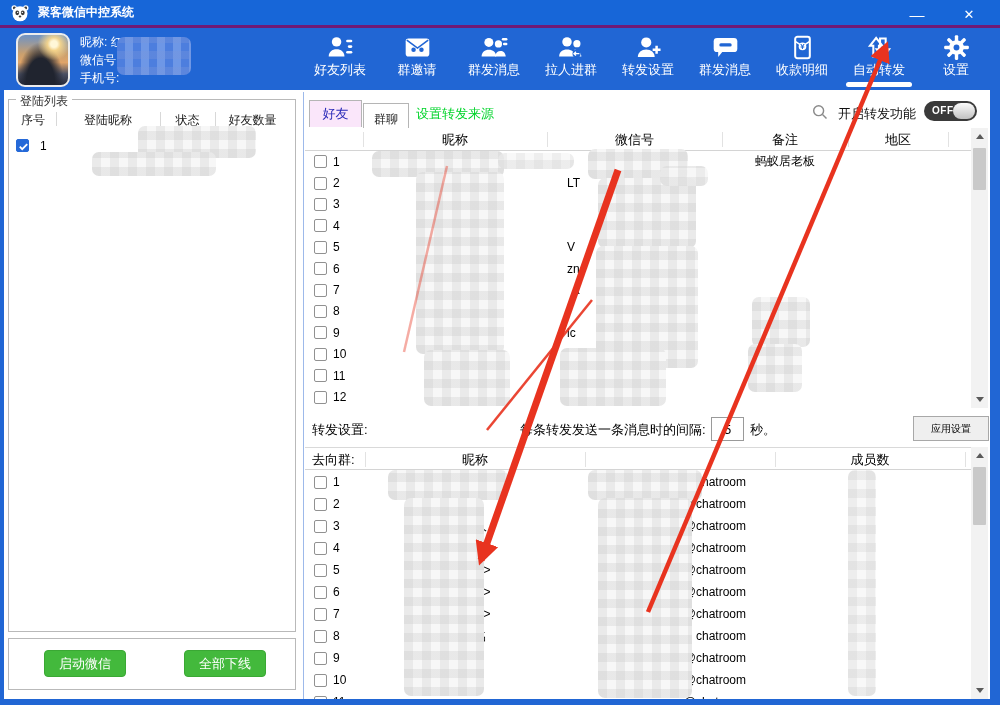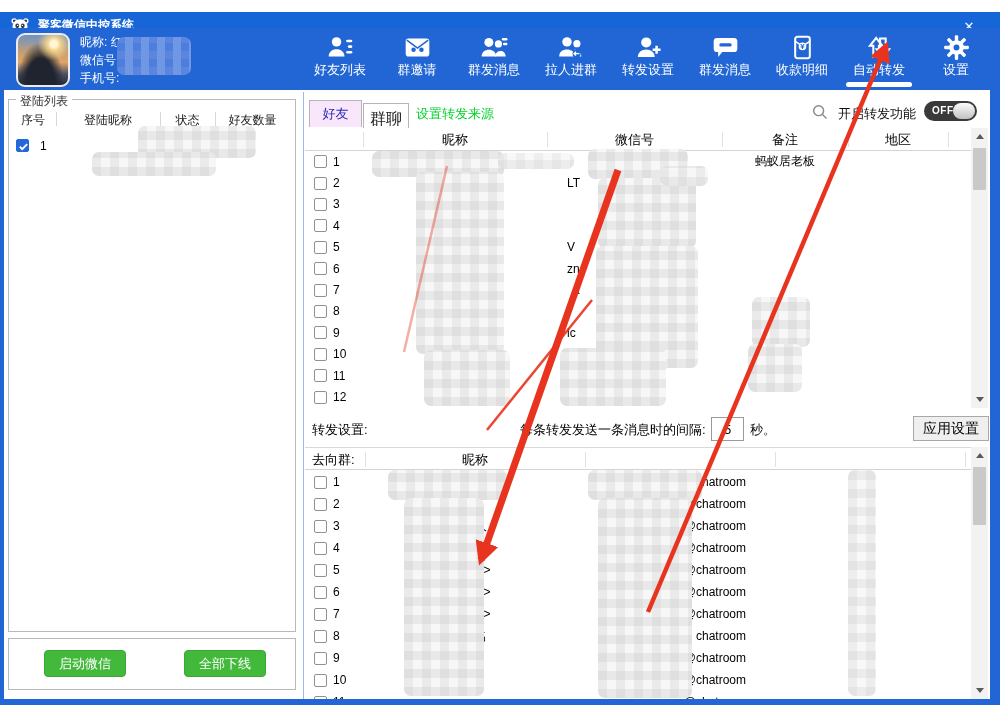--- a/index.html
+++ b/index.html
@@ -2,21 +2,21 @@
 <html><head>
 <meta charset="utf-8">
 <style>
   html,body{margin:0;padding:0;background:#888;}
   *{box-sizing:border-box;}
   .window{position:relative;width:1000px;height:705px;background:#fff;overflow:hidden;
           font-family:"Liberation Sans","DejaVu Sans",sans-serif;color:#111;}
   .abs{position:absolute;}
 
   
-  .titlebar{left:0;top:12px;width:1000px;height:28px;background:#1766d8;border-bottom:1px solid #701a75;
+  .titlebar{left:0;top:0;width:1000px;height:28px;background:#1766d8;border-bottom:3px solid #701a75;
             display:flex;align-items:center;color:#fff;}
   .logo{width:20px;height:20px;margin-left:10px;}
   .win-title{font-size:12px;font-weight:bold;margin-left:8px;}
   .win-btn{position:absolute;top:0;height:28px;width:42px;display:flex;align-items:center;justify-content:center;
            color:#fff;font-size:13px;cursor:default;}
   .win-btn.min{right:62px;font-size:15px;}
   .win-btn.close{right:10px;}
 
   
   .header{left:0;top:28px;width:1000px;height:62px;background:#2166d4;color:#fff;}
@@ -40,21 +40,21 @@
   .checkbox{width:13px;height:13px;border:1px solid #919191;background:#fff;border-radius:2px;}
   .checkbox.checked{background:#2569d8;border-color:#2569d8;}
   .checkbox.checked svg{display:block;}
   .green-btn{position:absolute;width:82px;height:27px;background:#43b93c;border:1px solid #3aa834;border-radius:4px;
              color:#fff;font-size:13px;display:flex;align-items:center;justify-content:center;cursor:pointer;}
 
   
   .tab{position:absolute;border:1px solid #b5b5b5;display:flex;align-items:center;justify-content:center;cursor:pointer;}
   .tab.active{left:309px;top:100px;width:53px;height:27px;background:#fae6fa;border-bottom:none;
               color:#2a2ab8;font-size:13px;z-index:3;}
-  .tab.inactive{left:363px;top:103px;width:46px;height:32px;background:#fff;color:#222;font-size:16px;}
+  .tab.inactive{left:363px;top:103px;width:46px;height:32px;background:#fff;color:#222;font-size:12px;}
   .green-link{left:416px;top:105px;font-size:13px;color:#00d42a;cursor:pointer;}
   .search-input{left:500px;top:100px;width:306px;height:23px;border:1px solid #b3b3b3;font-size:12px;
                 padding:0 6px;outline:none;color:#333;font-family:inherit;}
   .search-input::placeholder{color:#b8b8b8;}
   .mag{left:811px;top:103px;width:18px;height:18px;cursor:pointer;}
   .toggle-label{left:838px;top:105px;font-size:13px;color:#111;}
   .toggle{left:924px;top:101px;width:53px;height:20px;background:#3a3a3a;border-radius:10px;cursor:pointer;}
   .toggle .off-text{position:absolute;left:8px;top:4px;font-size:10px;font-weight:bold;color:#fff;letter-spacing:.5px;}
   .toggle .knob{position:absolute;right:2px;top:2px;width:22px;height:16px;border-radius:8px;
                 background:linear-gradient(#fbfbfb,#c2c2c2);}
@@ -71,21 +71,21 @@
   .sb-arrow span{width:0;height:0;border-left:4px solid transparent;border-right:4px solid transparent;}
   .sb-up span{border-bottom:5px solid #5a5a5a;}
   .sb-down span{border-top:5px solid #5a5a5a;}
   .sb-thumb{position:absolute;left:2px;width:13px;background:#c9c9c9;border-radius:1px;cursor:pointer;}
 
   
   .set-label{font-size:13px;color:#000;}
   .interval-input{left:711px;top:417px;width:33px;height:24px;border:1px solid #9a9a9a;text-align:center;
                   font-size:13px;font-family:inherit;outline:none;padding:0;}
   .apply-btn{left:913px;top:416px;width:76px;height:25px;background:#efefef;border:1px solid #a8a8a8;
-             font-size:14px;color:#000;display:flex;align-items:center;justify-content:center;cursor:pointer;}
+             font-size:10px;color:#000;display:flex;align-items:center;justify-content:center;cursor:pointer;}
 
   
   .mosaic{position:absolute;border-radius:7px;z-index:30;
     background:
       repeating-linear-gradient(0deg,rgba(195,195,195,.28) 0 9px,rgba(255,255,255,0) 9px 18px),
       repeating-linear-gradient(90deg,#eaeaea 0 9px,#f7f7f7 9px 18px);
     filter:blur(.4px);}
   .mosaic.blue{background:
       repeating-linear-gradient(0deg,rgba(120,150,220,.35) 0 8px,rgba(255,255,255,0) 8px 16px),
       repeating-linear-gradient(90deg,#4d7ede 0 8px,#6e97e6 8px 16px);}
@@ -379,20 +379,21 @@
   <div class="abs set-label" style="left:520px;top:421px;">每条转发发送一条消息时的间隔:</div>
   <input class="abs interval-input" value="5" style="">
   <div class="abs set-label" style="left:750px;top:421px;">秒。</div>
   <div class="abs apply-btn">应用设置</div>
 
   <div id="groups-header" class="thead" style="left:305px;top:447px;width:666px;border-top:1px solid #d9d9d9;">
       <div class="th" style="left: 7px; width: 53px; text-align: left;">去向群:</div>
       <div class="th" style="left: 60px; width: 220px;">昵称</div>
       <div class="th-sep" style="left: 60px;"></div>
       <div class="th-sep" style="left: 280px;"></div>
+      <div class="th" style="left: 470px; width: 190px;">成员数</div>
       <div class="th-sep" style="left: 470px;"></div>
       <div class="th-sep" style="left: 660px;"></div>
     </div>
   <div id="groups-rows" class="abs" style="left:305px;top:471px;width:666px;height:228px;overflow:hidden;">
       <div class="trow" style="top: 0px; height: 22px;">
         <span class="checkbox" style="margin-left:9px;"></span>
         <span class="rownum">1</span>
         <span class="cell" style="position: absolute; left: 60px; width: 220px; text-align: center;"></span>
         <span class="cell" style="position: absolute; left: 280px; width: 190px; text-align: right; padding-right: 29px;">4@chatroom</span>
         <span class="cell" style="position: absolute; left: 470px; width: 190px; text-align: center;"></span>

